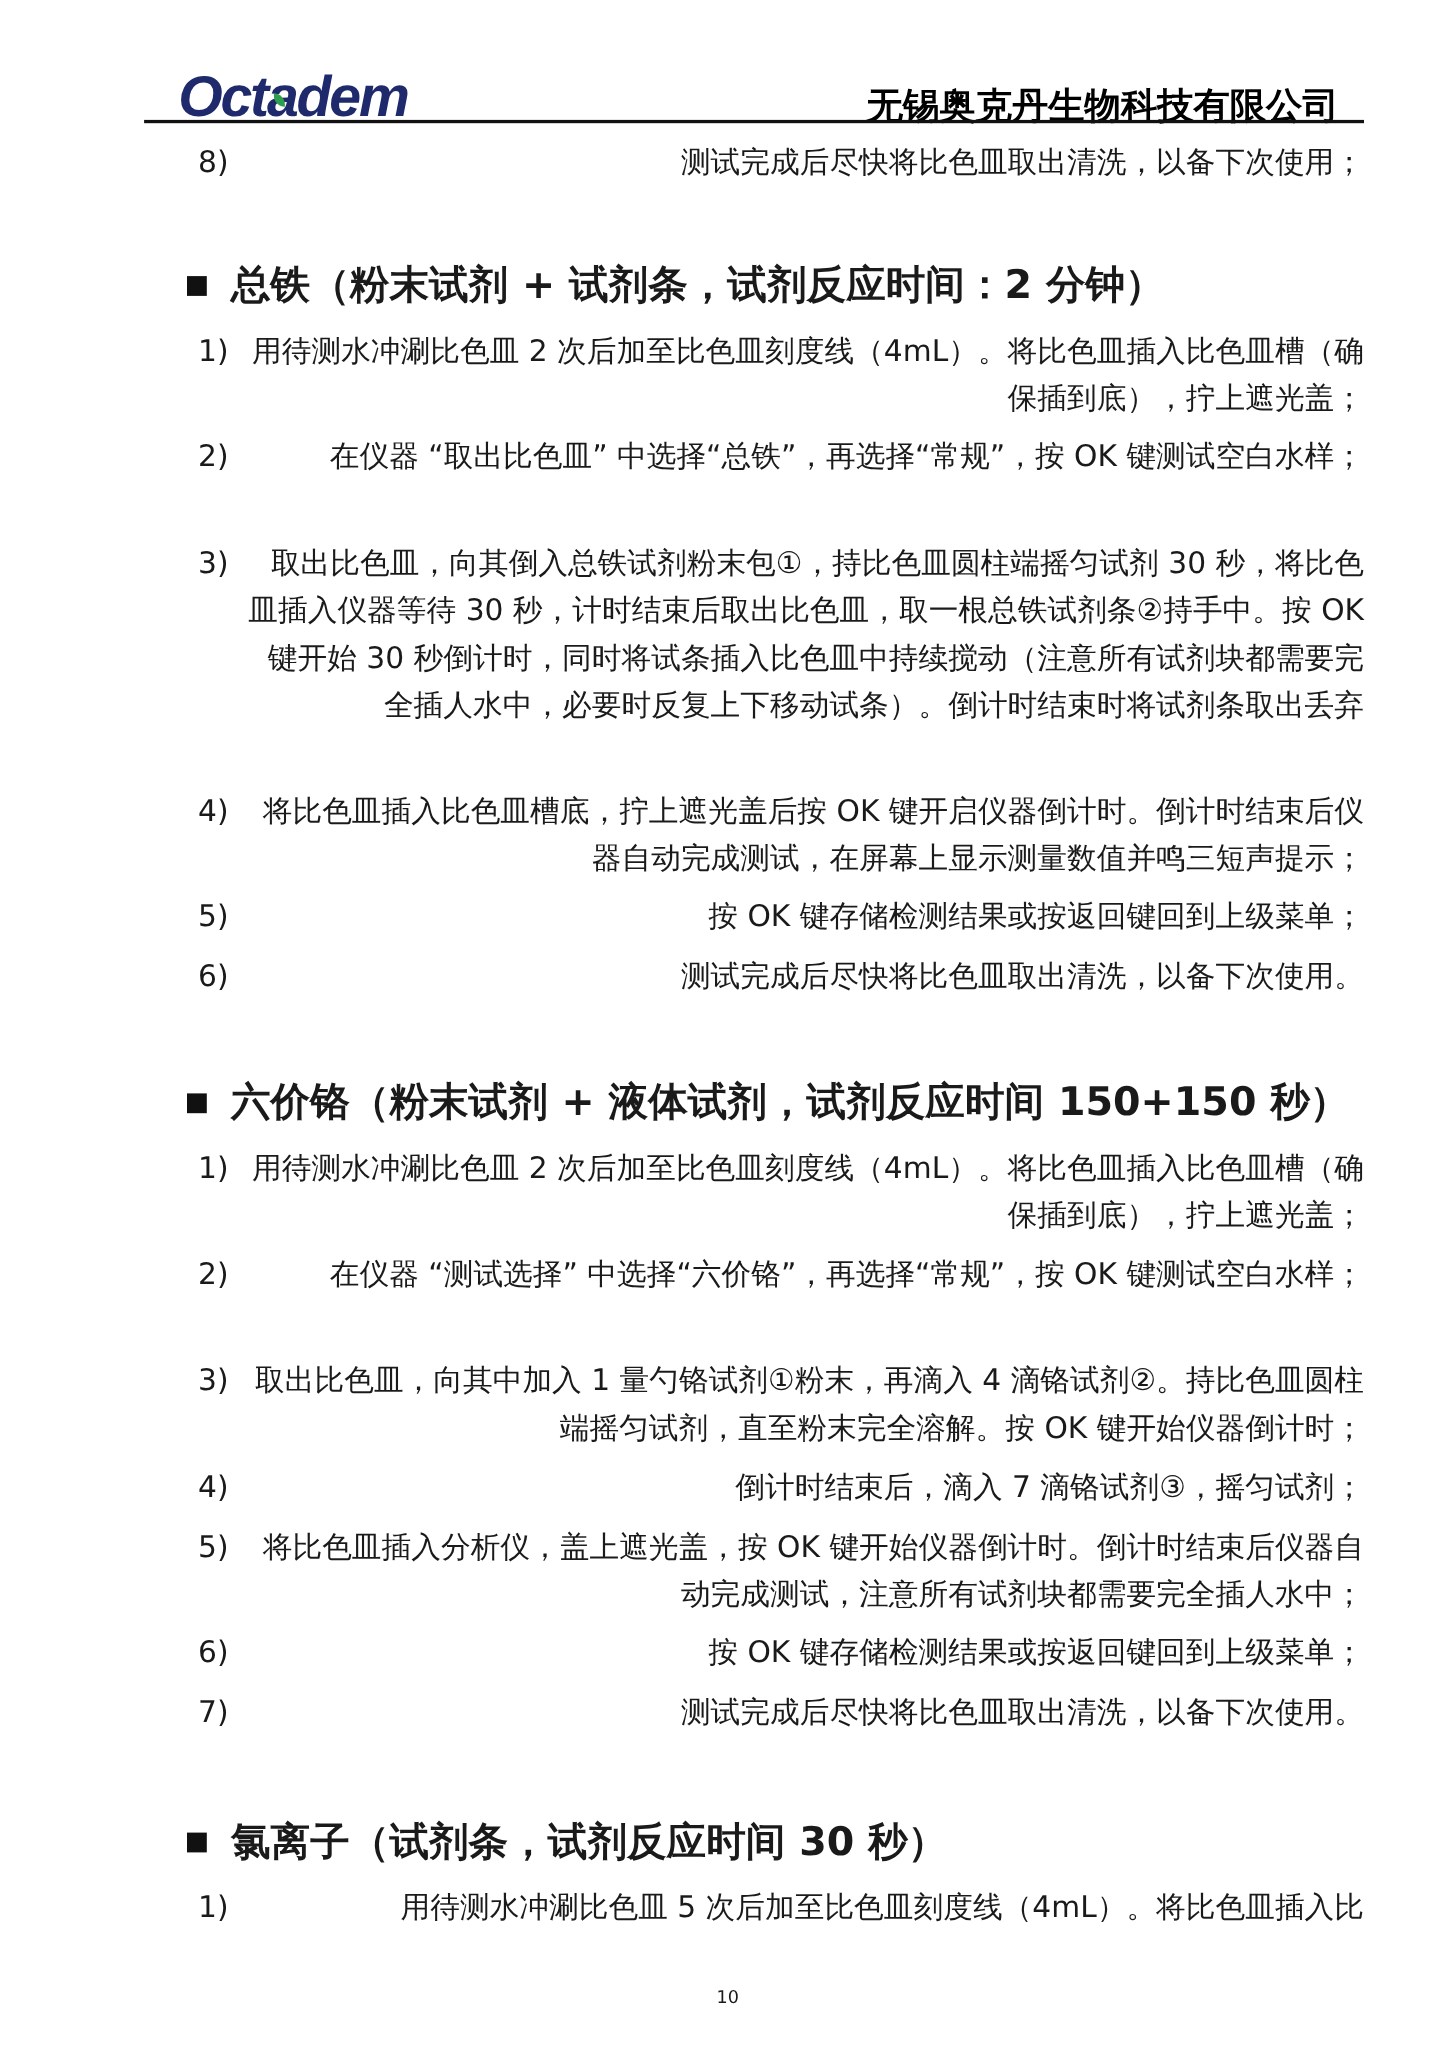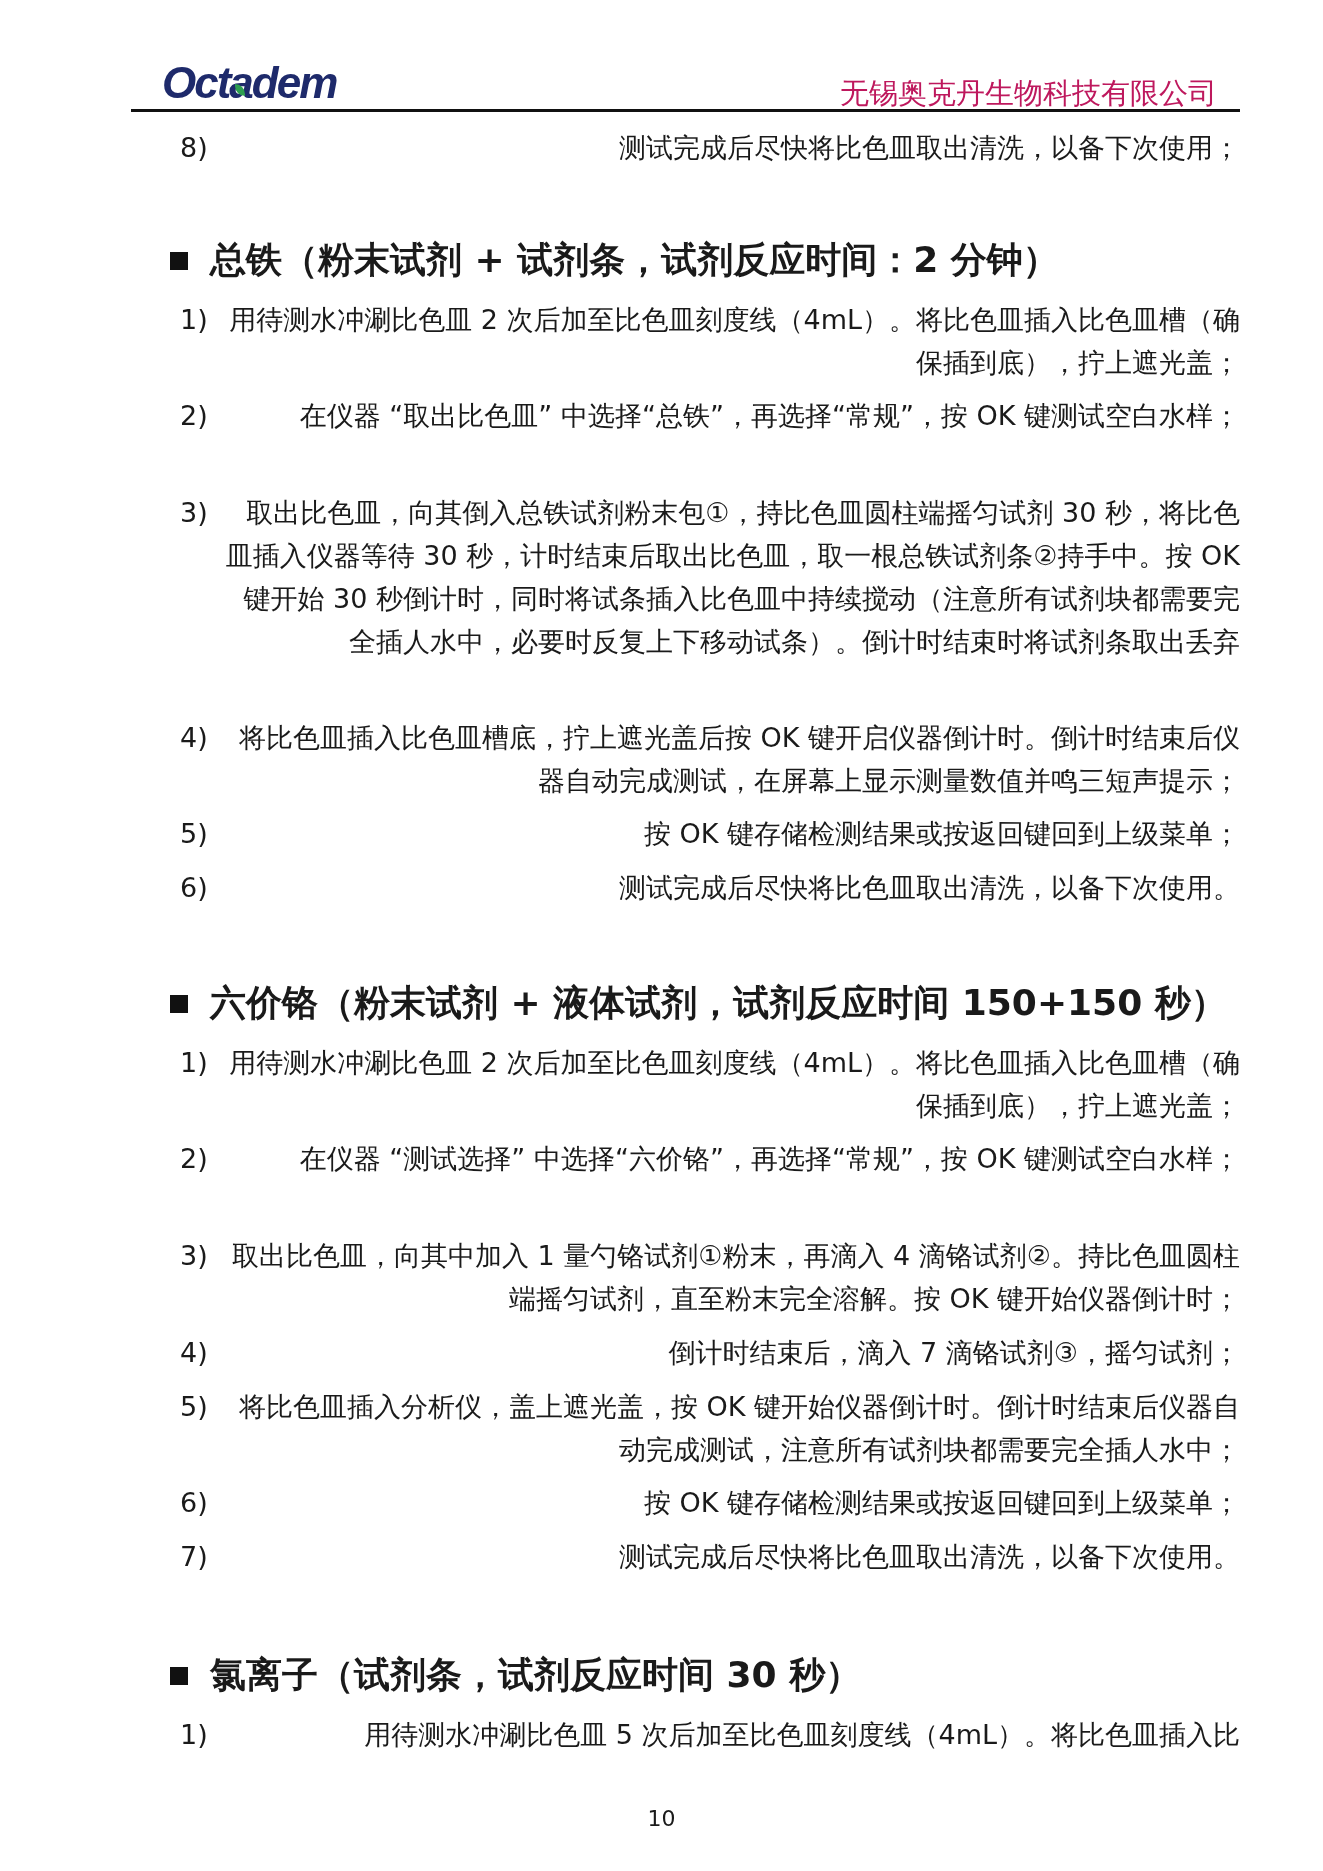--- a/index.html
+++ b/index.html
@@ -1,31 +1,31 @@
 <!DOCTYPE html>
 <html><head>
 <meta charset="utf-8">
 <style>
   html, body { margin:0; padding:0; background:#ffffff; }
   body { width:1323px; height:1871px; position:relative; overflow:hidden;
          font-family:"DejaVu Sans","Liberation Sans",sans-serif; color:#1a1a1a; }
   .logo { position:absolute; left:162px; top:58px; font-family:"Liberation Sans",sans-serif;
-          font-weight:bold; font-style:italic; font-size:44px; color:#1e2a6b; letter-spacing:-2px; }
+          font-weight:bold; font-style:italic; font-size:52px; color:#1e2a6b; letter-spacing:-2px; }
   .logo .leaf { color:#1e2a6b; position:relative; }
   .logo .leaf::after { content:""; position:absolute; left:6px; top:26px; width:10px; height:12px;
           background:#2e9e4f; border-radius:0 10px 0 10px; }
-  .company { position:absolute; right:106px; top:74px; font-size:29px; font-weight:normal; color:#be185d; }
+  .company { position:absolute; right:106px; top:74px; font-size:33px; font-weight:bold; color:#000000; }
   .rule { position:absolute; left:131px; right:83px; top:109px; height:3px; background:#111; }
   .content { position:absolute; left:0; top:0; width:100%; }
   .item { position:absolute; left:180px; width:1060px; font-size:27px; line-height:43px; }
   .item .num { position:absolute; left:0; top:0; }
   .item .txt { display:block; padding-left:42px;text-align:right; }
   .heading { position:absolute; left:170px; font-size:36px; font-weight:bold; line-height:40px; white-space:nowrap; }
   .heading .sq { display:inline-block; width:18px; height:18px; background:#111; margin-right:22px; vertical-align:2px; }
-  .pageno { position:absolute; left:0; right:0; top:1806px; text-align:center; font-size:22px; }
+  .pageno { position:absolute; left:0; right:0; top:1806px; text-align:center; font-size:16px; }
 </style>
 </head>
 <body>
 
 <div>
   <div class="logo"><span>Oct</span><span class="leaf">a</span><span>dem</span></div>
   <div class="company">无锡奥克丹生物科技有限公司</div>
   <div class="rule"></div>
 </div>
 

